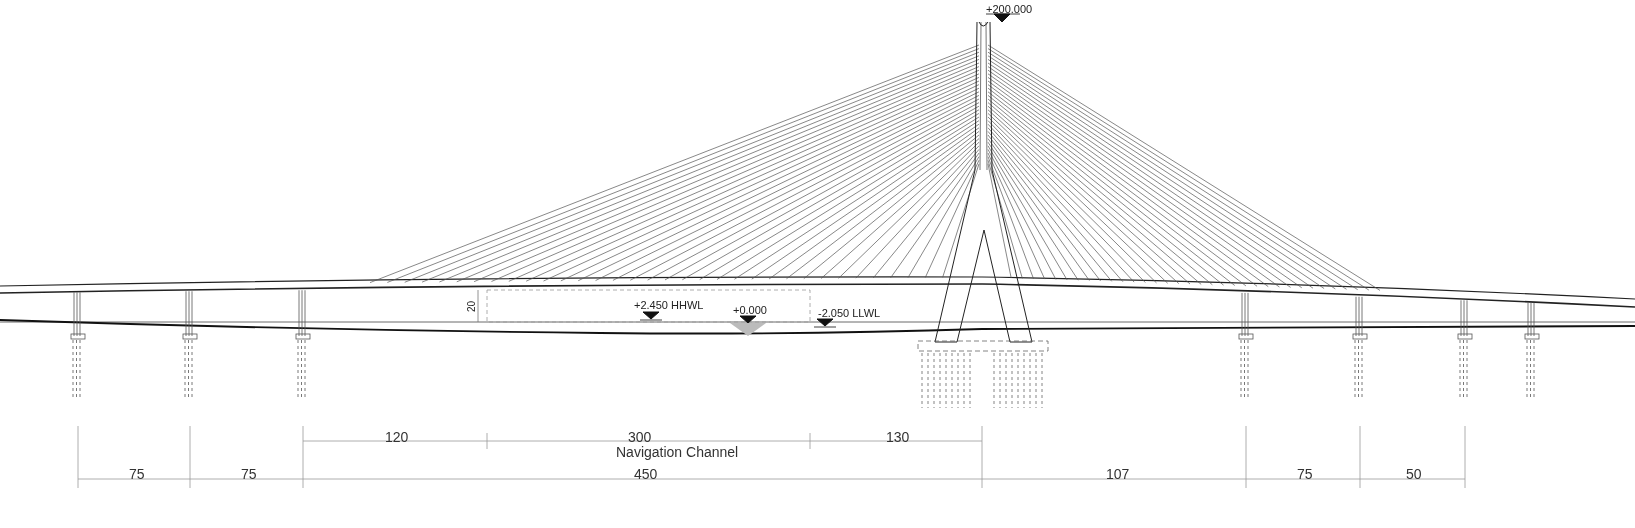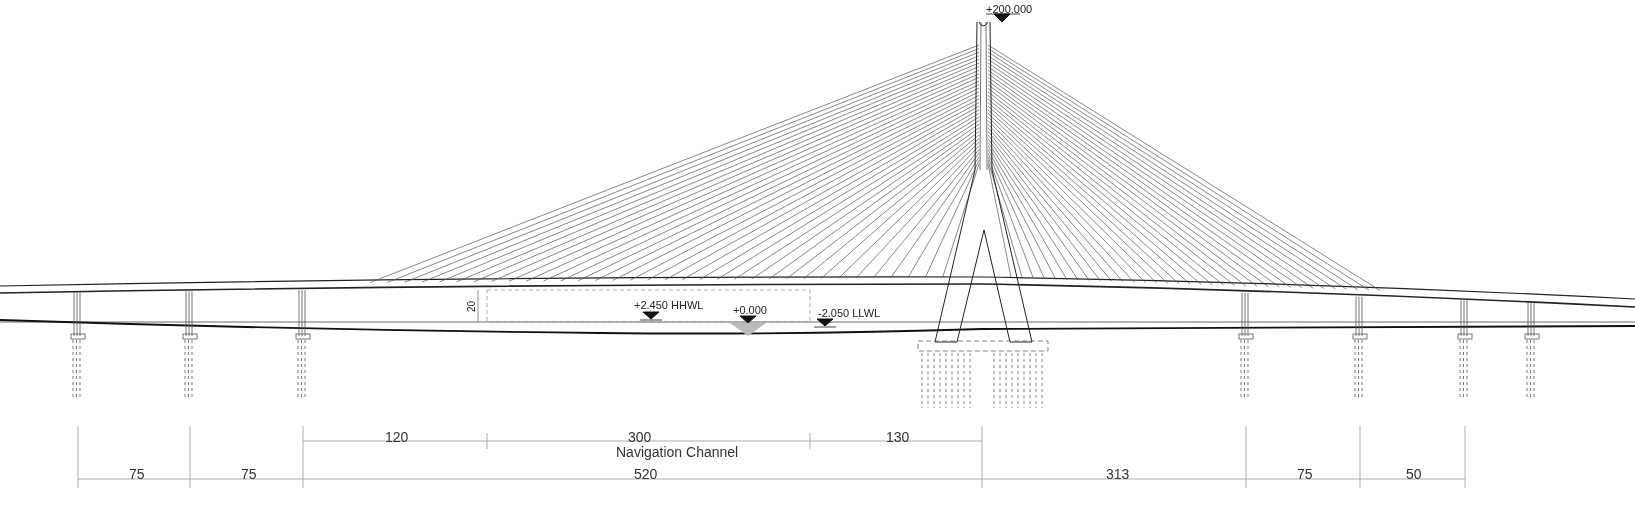--- a/index.html
+++ b/index.html
@@ -216,16 +216,16 @@
 <div class="lbl" style="left:810px;top:307px;margin-left:8px;">-2.050 LLWL</div>
 <div class="lbl vert" style="left:466px;top:312px;">20</div>
 
 <div class="lbl sm" style="left:385px;top:429px;">120</div>
 <div class="lbl sm" style="left:628px;top:429px;">300</div>
 <div class="lbl sm" style="left:886px;top:429px;">130</div>
 <div class="lbl sm" style="left:616px;top:444px;">Navigation Channel</div>
 
 <div class="lbl sm" style="left:129px;top:466px;">75</div>
 <div class="lbl sm" style="left:241px;top:466px;">75</div>
-<div class="lbl sm" style="left:634px;top:466px;">520</div>
-<div class="lbl sm" style="left:1106px;top:466px;">313</div>
+<div class="lbl sm" style="left:634px;top:466px;">450</div>
+<div class="lbl sm" style="left:1106px;top:466px;">107</div>
 <div class="lbl sm" style="left:1297px;top:466px;">75</div>
 <div class="lbl sm" style="left:1406px;top:466px;">50</div>
 
 </body></html>

